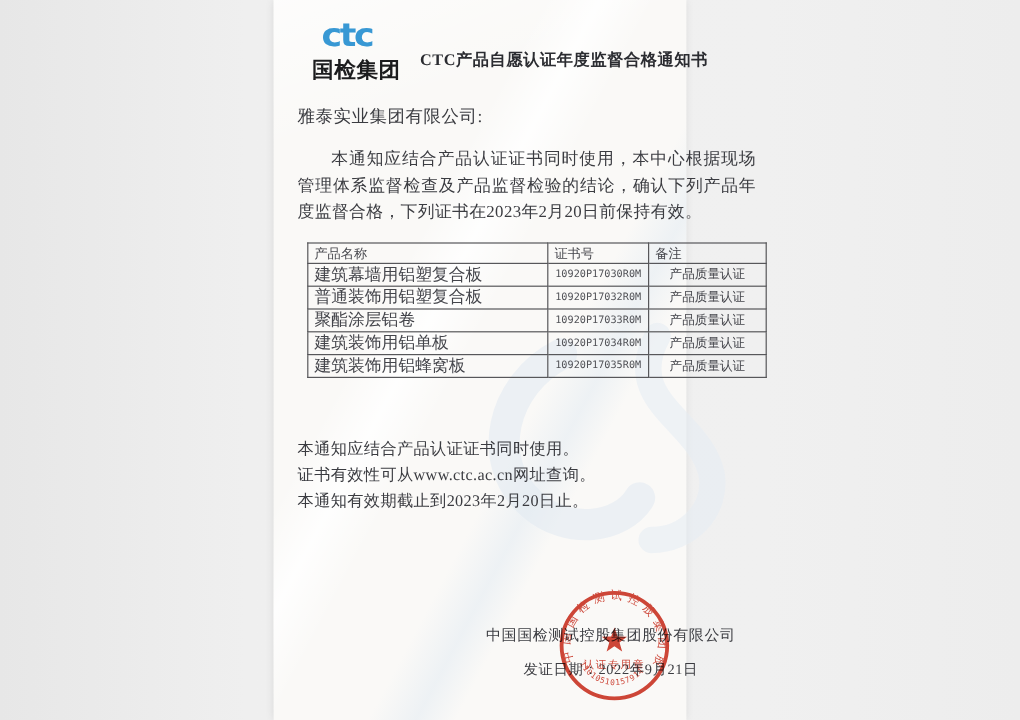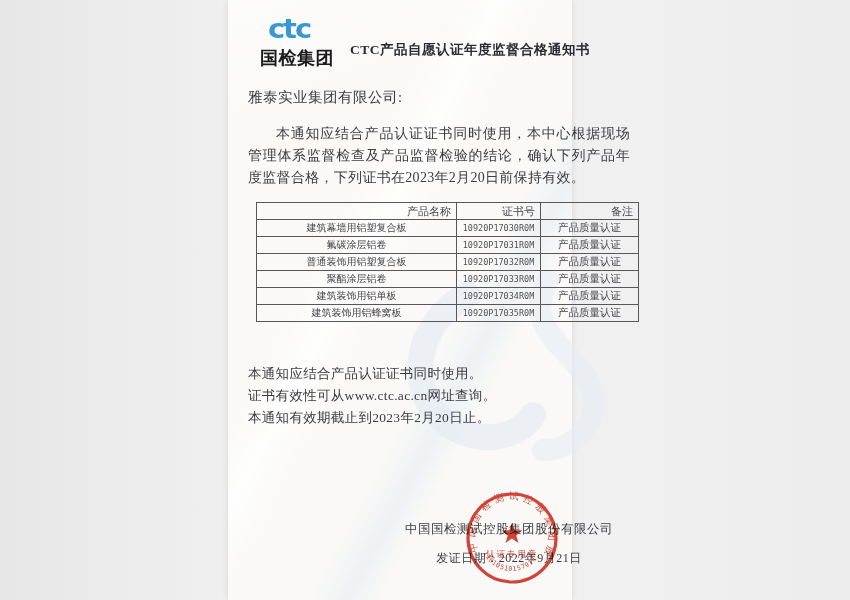--- a/index.html
+++ b/index.html
@@ -89,22 +89,22 @@
     table-layout: fixed;
   }
   table.products th, table.products td {
     border: 1px solid #57575a;
     height: 17px;
     padding: 0 5px;
     font-weight: 400;
     color: #44454b;
     overflow: hidden; white-space: nowrap;
   }
-  table.products th { font-size: 11px; text-align: right; }
-  table.products td.c-name { font-size: 10px; text-align: center; }
+  table.products th { font-size: 11px; text-align: left; }
+  table.products td.c-name { font-size: 14px; text-align: left; }
   table.products td.c-cert {
     font-family: "DejaVu Sans Mono", monospace;
     font-size: 8.5px; letter-spacing: 0; text-align: center; color: #515257;
   }
   table.products td.c-note { font-size: 10.5px; text-align: center; }
   .col-name { width: 200px; } .col-cert { width: 84px; } .col-note { width: 98px; }
 
   
   .notes {
     position: absolute; left: 20px; top: 363px;
@@ -158,25 +158,20 @@
         </colgroup>
       <tbody>
           <tr>
         <th>产品名称</th>
         <th>证书号</th>
         <th>备注</th>
       </tr>
       <tr>
         <td class="c-name">建筑幕墙用铝塑复合板</td>
         <td class="c-cert">10920P17030R0M</td>
-        <td class="c-note">产品质量认证</td>
-      </tr>
-      <tr>
-        <td class="c-name">氟碳涂层铝卷</td>
-        <td class="c-cert">10920P17031R0M</td>
         <td class="c-note">产品质量认证</td>
       </tr>
       <tr>
         <td class="c-name">普通装饰用铝塑复合板</td>
         <td class="c-cert">10920P17032R0M</td>
         <td class="c-note">产品质量认证</td>
       </tr>
       <tr>
         <td class="c-name">聚酯涂层铝卷</td>
         <td class="c-cert">10920P17033R0M</td>

